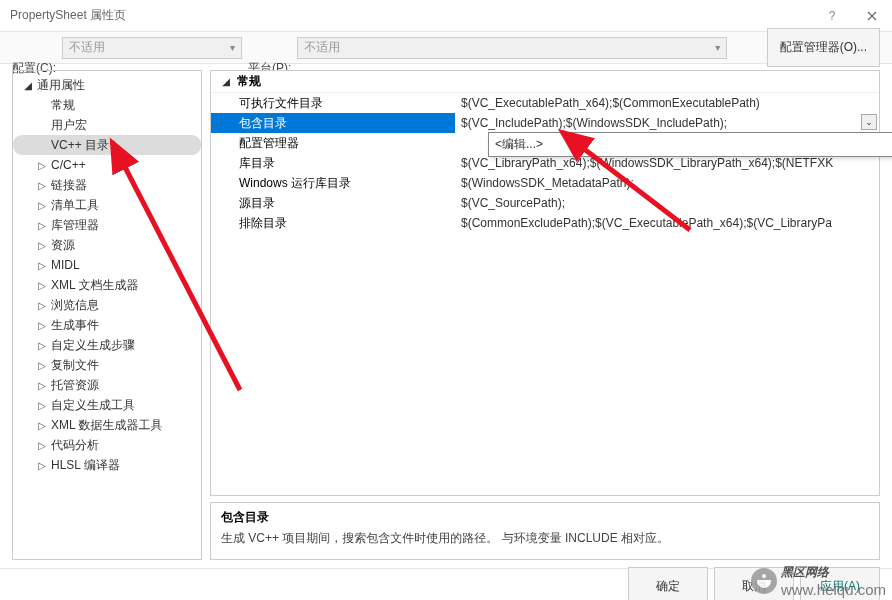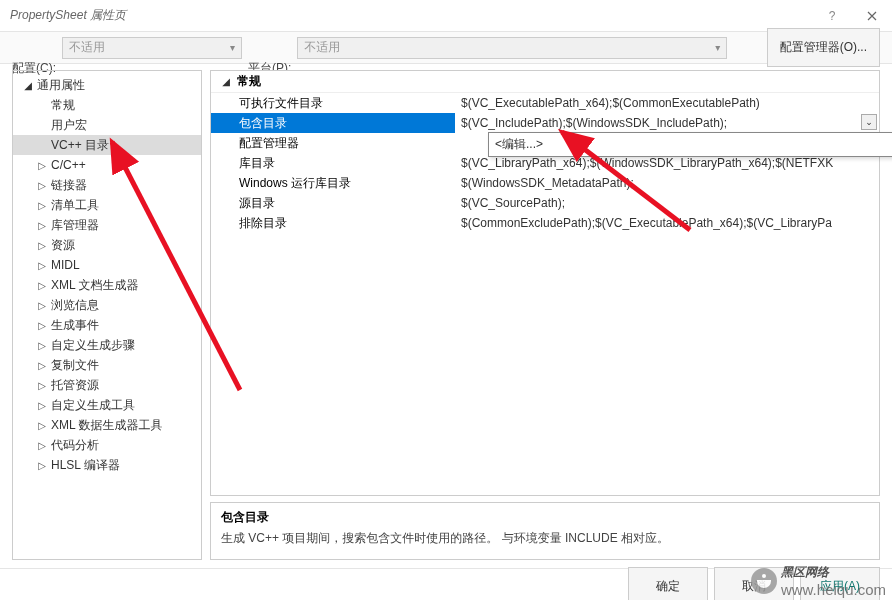--- a/index.html
+++ b/index.html
@@ -1,31 +1,31 @@
 <!DOCTYPE html>
 <html><head>
 <meta charset="utf-8">
 <style>
 * { margin: 0; padding: 0; box-sizing: border-box; font-family: "Microsoft YaHei", "Segoe UI", sans-serif; font-size: 12px; }
 body { background: #fff; width: 892px; height: 600px; overflow: hidden; position: relative; }
 .titlebar { height: 32px; display: flex; align-items: center; padding: 0 0 0 10px; border-bottom: 1px solid #e5e5e5; color: #666; }
-.titlebar-title { flex: 1; font-style: italic; }
+.titlebar-title { flex: 1; }
 .titlebar-btn { width: 40px; height: 32px; display: flex; align-items: center; justify-content: center; color: #888; }
 .toolbar { height: 32px; display: flex; align-items: center; padding: 0 12px; gap: 6px; background: #fafafa; border-bottom: 1px solid #e5e5e5; }
 .toolbar label { color: #444; margin-top: 41px; }
 .combo { height: 22px; border: 1px solid #ccc; background: #fff; display: flex; align-items: center; padding: 0 6px; color: #666; position: relative; }
 .combo.disabled { background: #f0f0f0; color: #999; }
 .combo-chevron { margin-left: auto; color: #888; font-size: 10px; }
 .cfg-combo { width: 180px; }
 .plat-combo { width: 430px; }
 .btn { height: 39px; padding: 16px 12px; border: 1px solid #ccc; background: #f5f5f5; color: #333; display: inline-flex; align-items: center; justify-content: center; }
 .main { display: flex; height: 504px; padding: 6px 12px 8px 12px; gap: 8px; }
 .tree { width: 190px; border: 1px solid #ccc; overflow-y: auto; padding: 4px 0; }
 .tree-item { height: 20px; display: flex; align-items: center; padding-left: 8px; color: #333; white-space: nowrap; }
-.tree-item.sel { background: #dcdcdc; }
+.tree-item.sel { background: #dcdcdc; border-radius: 9px; }
 .tree-arrow { width: 14px; display: inline-flex; justify-content: center; color: #555; font-size: 10px; }
 .tree-arrow.open { color: #333; }
 .tree-label { padding-left: 2px; }
 .indent1 { padding-left: 22px; }
 .right { flex: 1; display: flex; flex-direction: column; gap: 6px; }
 .grid { flex: 1; border: 1px solid #ccc; overflow: hidden; display: flex; flex-direction: column; }
 .grid-header { height: 22px; display: flex; align-items: center; padding-left: 8px; background: #fff; border-bottom: 1px solid #eee; font-weight: bold; }
 .grid-header .tree-arrow { font-weight: normal; }
 .grid-body { flex: 1; }
 .row { height: 20px; display: flex; align-items: stretch; }

